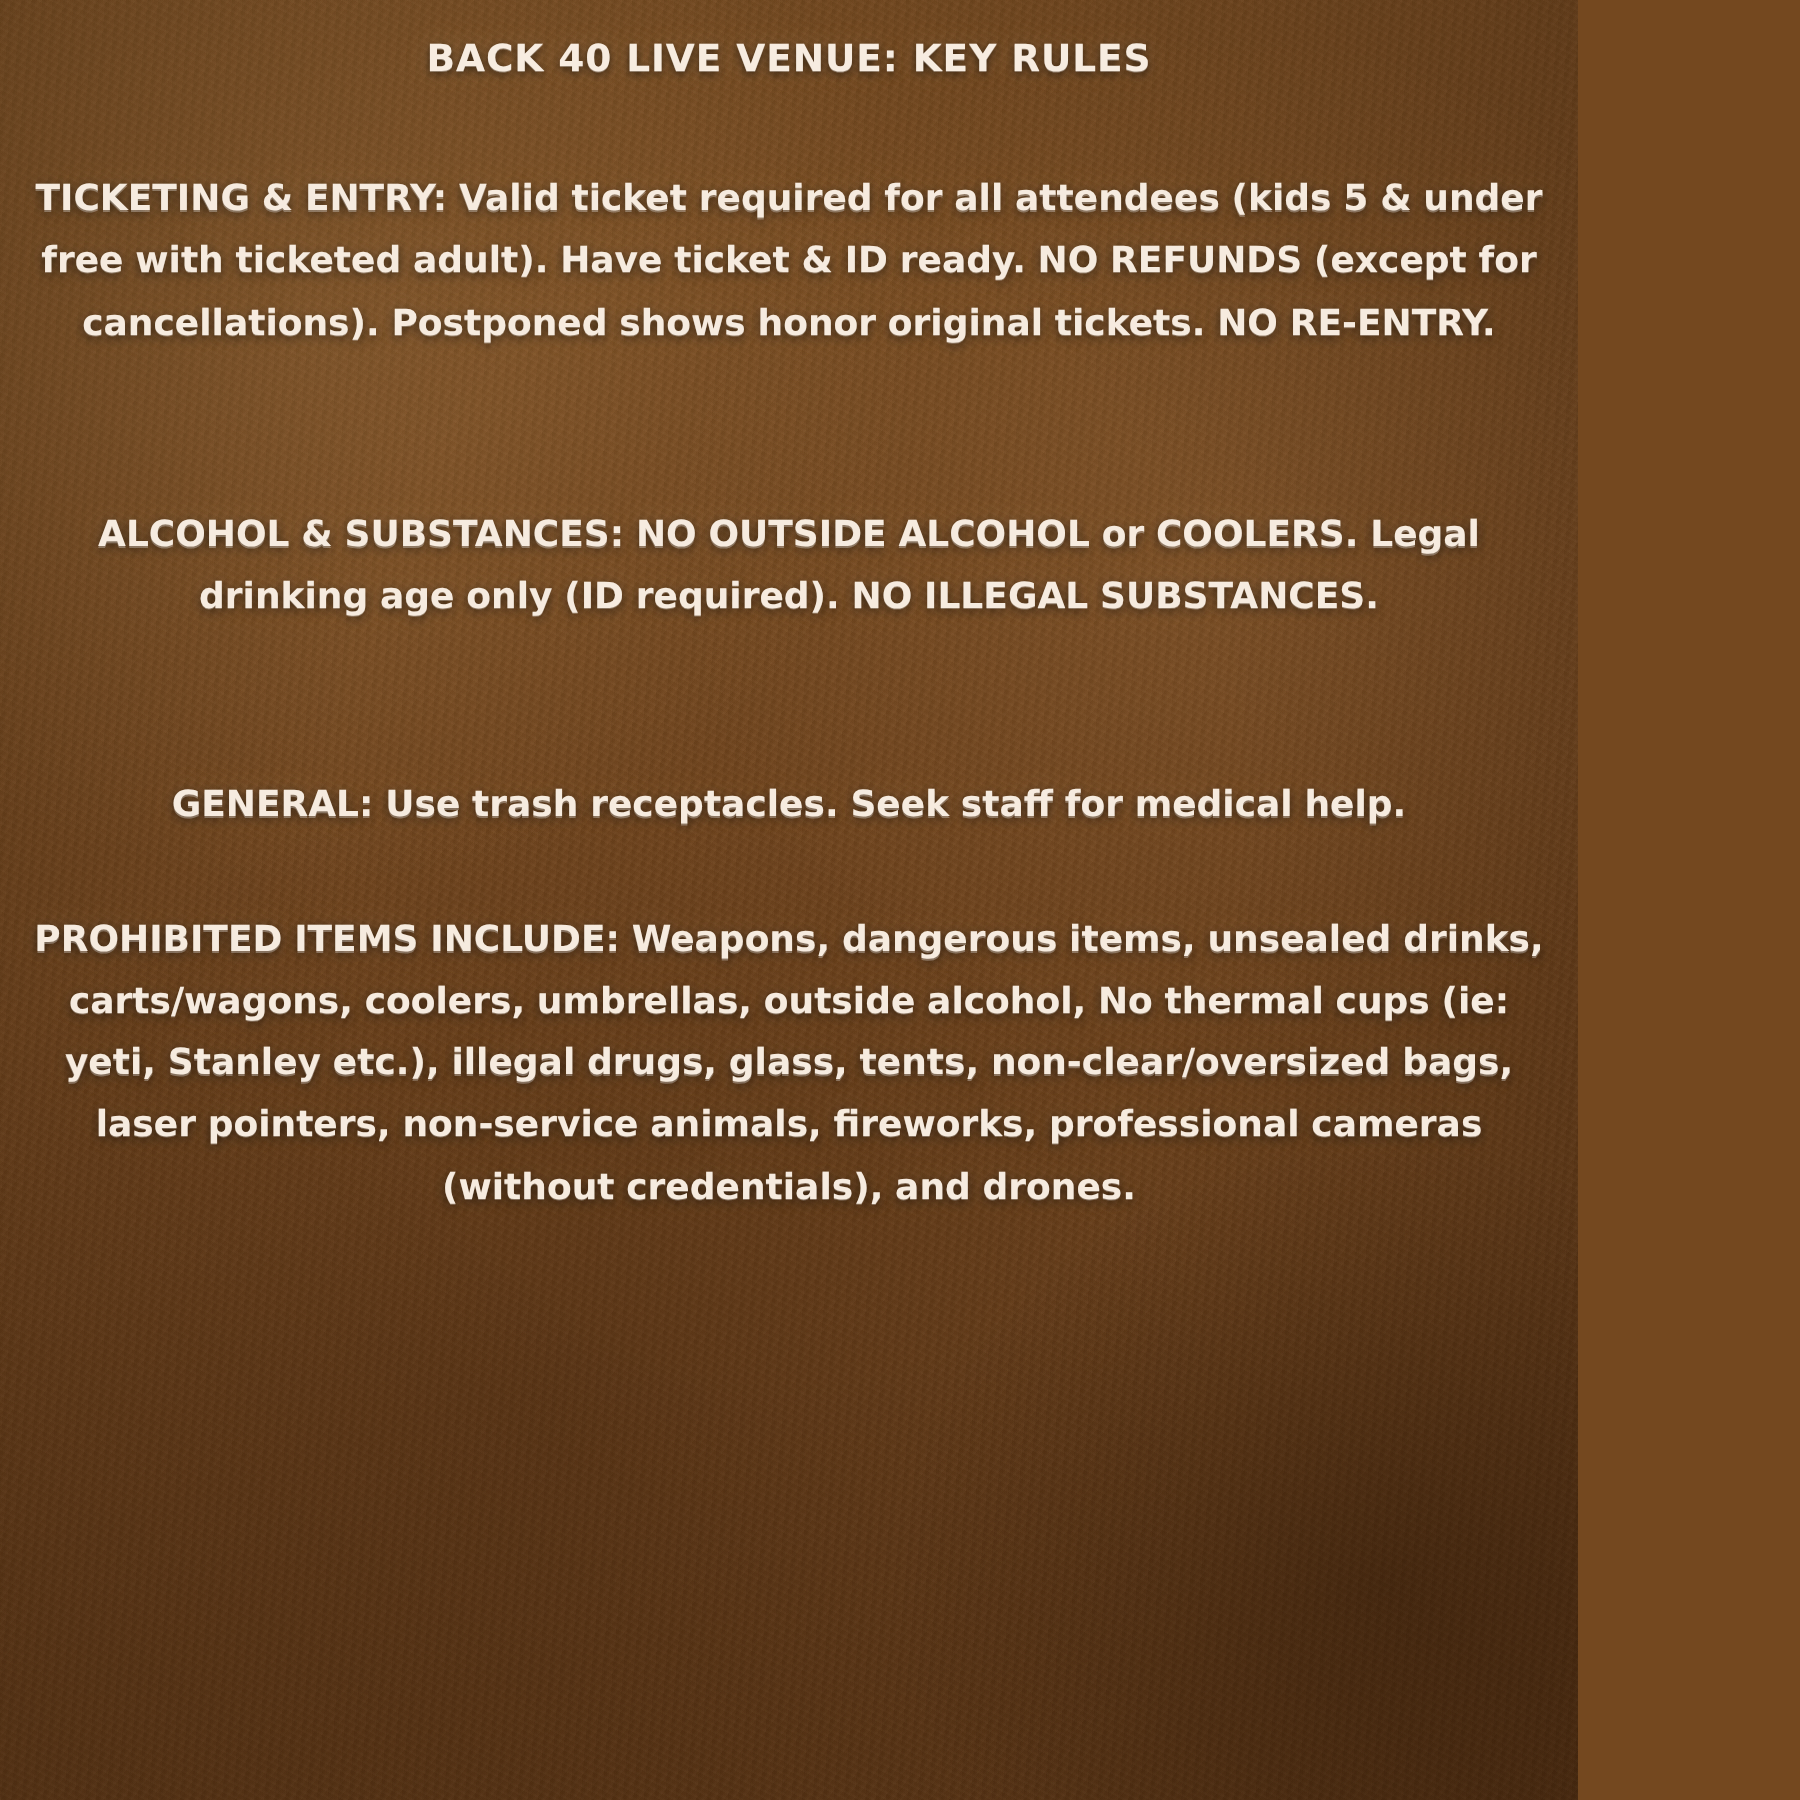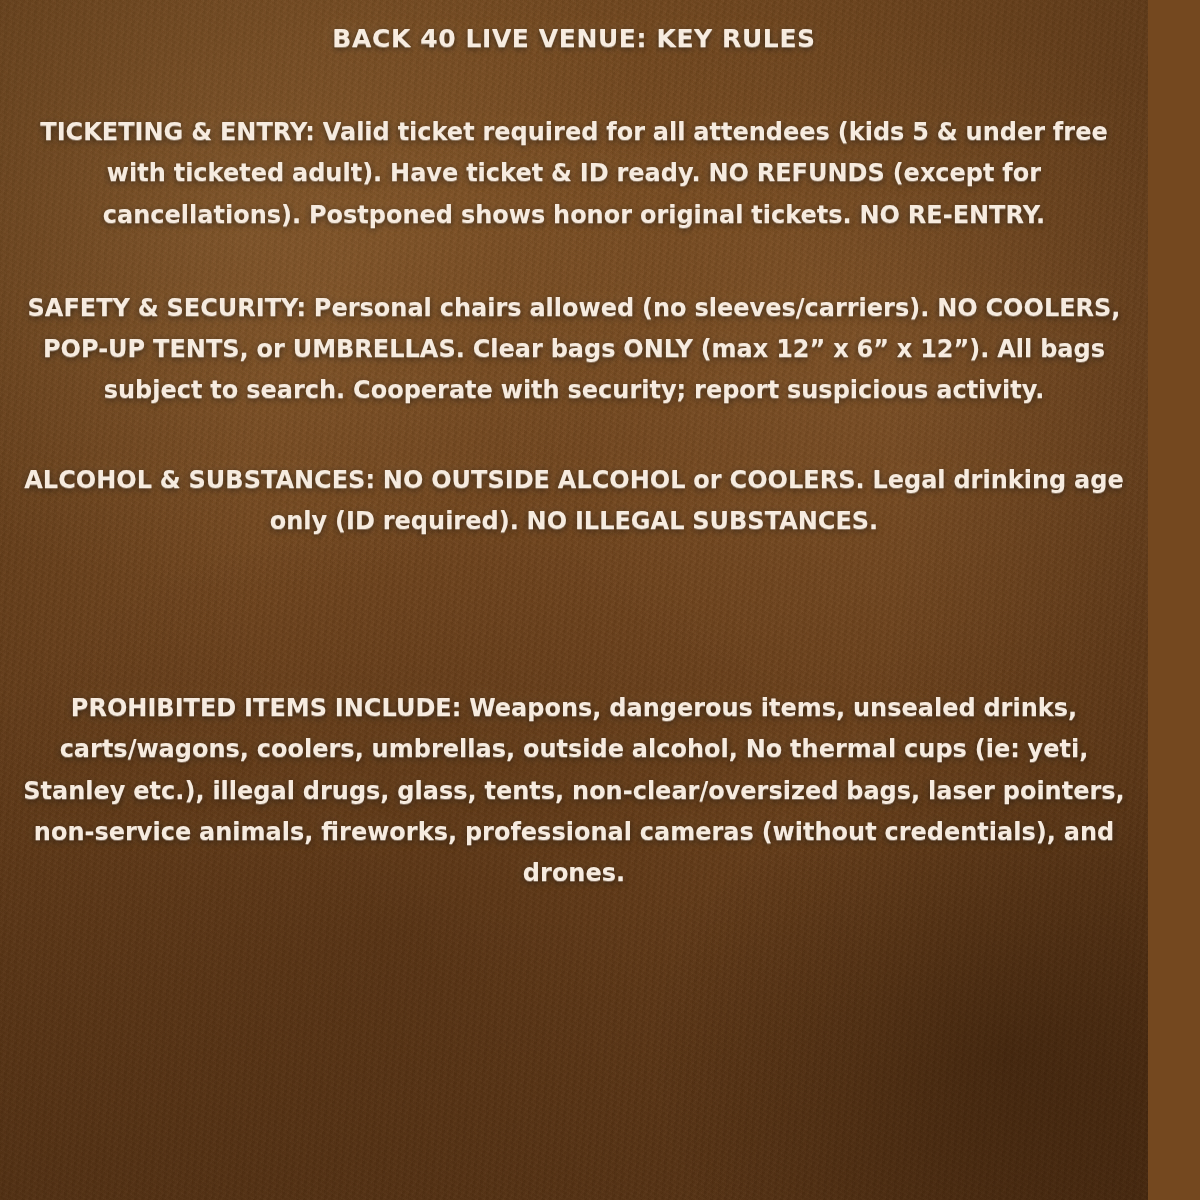--- a/index.html
+++ b/index.html
@@ -10,21 +10,21 @@
     width: 1200px;
     height: 1200px;
     overflow: hidden;
     background-color: #74481f;
     font-family: "DejaVu Sans", sans-serif;
   }
 
   
   #poster {
     position: relative;
-    width: 1148px;
+    width: 1052px;
     height: 1200px;
     box-sizing: border-box;
     background-color: #76491f;
     background-image:
       radial-gradient(ellipse 55% 45% at 20% 18%, rgba(255, 205, 140, 0.10), rgba(0,0,0,0) 70%),
       radial-gradient(ellipse 50% 40% at 78% 30%, rgba(255, 200, 130, 0.08), rgba(0,0,0,0) 72%),
       radial-gradient(ellipse 60% 50% at 35% 78%, rgba(40, 18, 4, 0.22), rgba(0,0,0,0) 70%),
       radial-gradient(ellipse 45% 35% at 88% 88%, rgba(30, 14, 2, 0.30), rgba(0,0,0,0) 70%),
       repeating-linear-gradient(27deg, rgba(255,255,255,0.018) 0px, rgba(255,255,255,0.018) 1px, rgba(0,0,0,0.02) 2px, rgba(0,0,0,0.02) 4px),
       repeating-linear-gradient(-53deg, rgba(255,255,255,0.015) 0px, rgba(255,255,255,0.015) 1px, rgba(0,0,0,0.022) 3px, rgba(0,0,0,0.022) 5px),
@@ -89,30 +89,30 @@
   <div class="content">
 
     <h1 class="title">BACK 40 LIVE VENUE: KEY RULES</h1>
 
     <div class="sp-1"></div>
 
     <p class="section">TICKETING &amp; ENTRY: Valid ticket required for all attendees (kids 5 &amp; under free with ticketed adult). Have ticket &amp; ID ready. NO REFUNDS (except for cancellations). Postponed shows honor original tickets. NO RE-ENTRY.</p>
 
     <div class="sp-2"></div>
 
-    <p class="section">SAFETY &amp; SECURITY: Personal chairs allowed (no sleeves/carriers). NO COOLERS, POP-UP TENTS, or UMBRELLAS. Clear bags ONLY (max 12” x 6” x 12”). All bags subject to search. Cooperate with security; report suspicious activity.</p>
 
     <div class="sp-3"></div>
 
     <p class="section">ALCOHOL &amp; SUBSTANCES: NO OUTSIDE ALCOHOL or COOLERS. Legal drinking age only (ID required). NO ILLEGAL SUBSTANCES.</p>
 
     <div class="sp-4"></div>
 
 
     <div class="sp-5"></div>
 
+    <p class="section">GENERAL: Use trash receptacles. Seek staff for medical help.</p>
 
     <div class="sp-6"></div>
 
     <p class="section">PROHIBITED ITEMS INCLUDE: Weapons, dangerous items, unsealed drinks, carts/wagons, coolers, umbrellas, outside alcohol, No thermal cups (ie: yeti, Stanley etc.), illegal drugs, glass, tents, non-clear/oversized bags, laser pointers, non-service animals, fireworks, professional cameras (without credentials), and drones.</p>
 
   </div>
 </div>
 
 </body></html>

